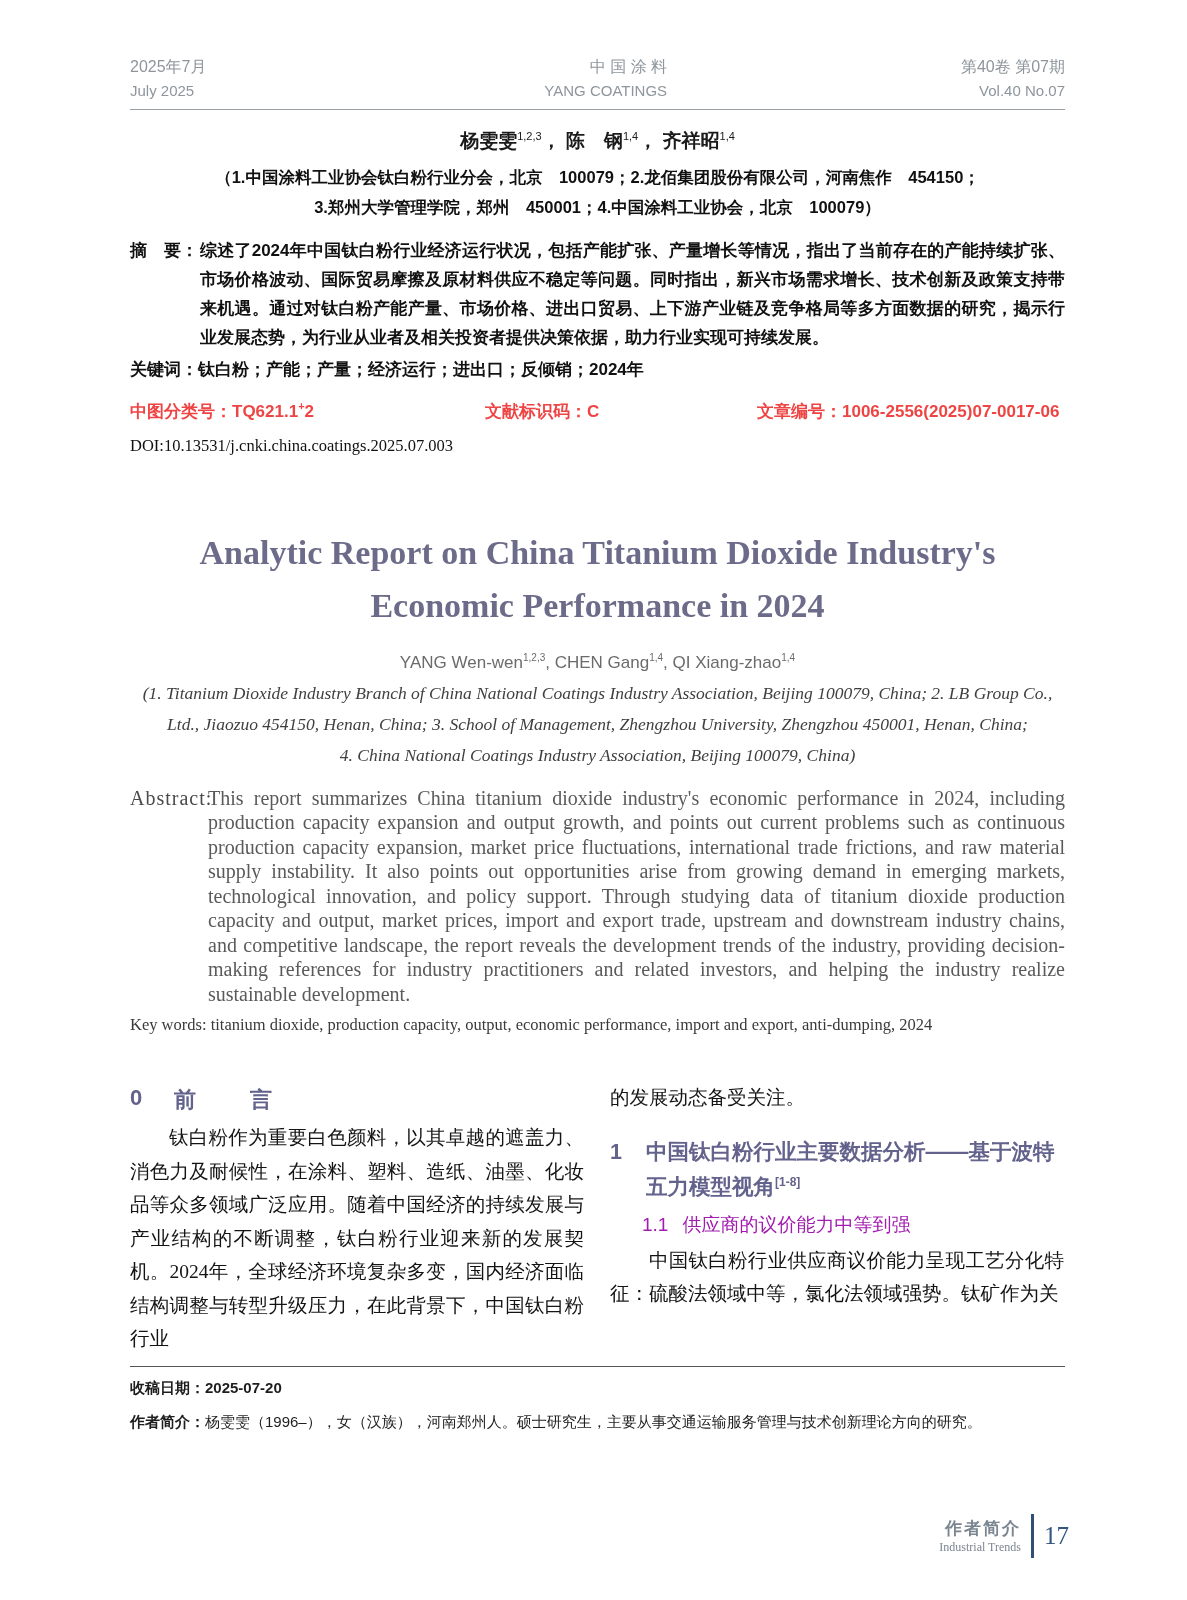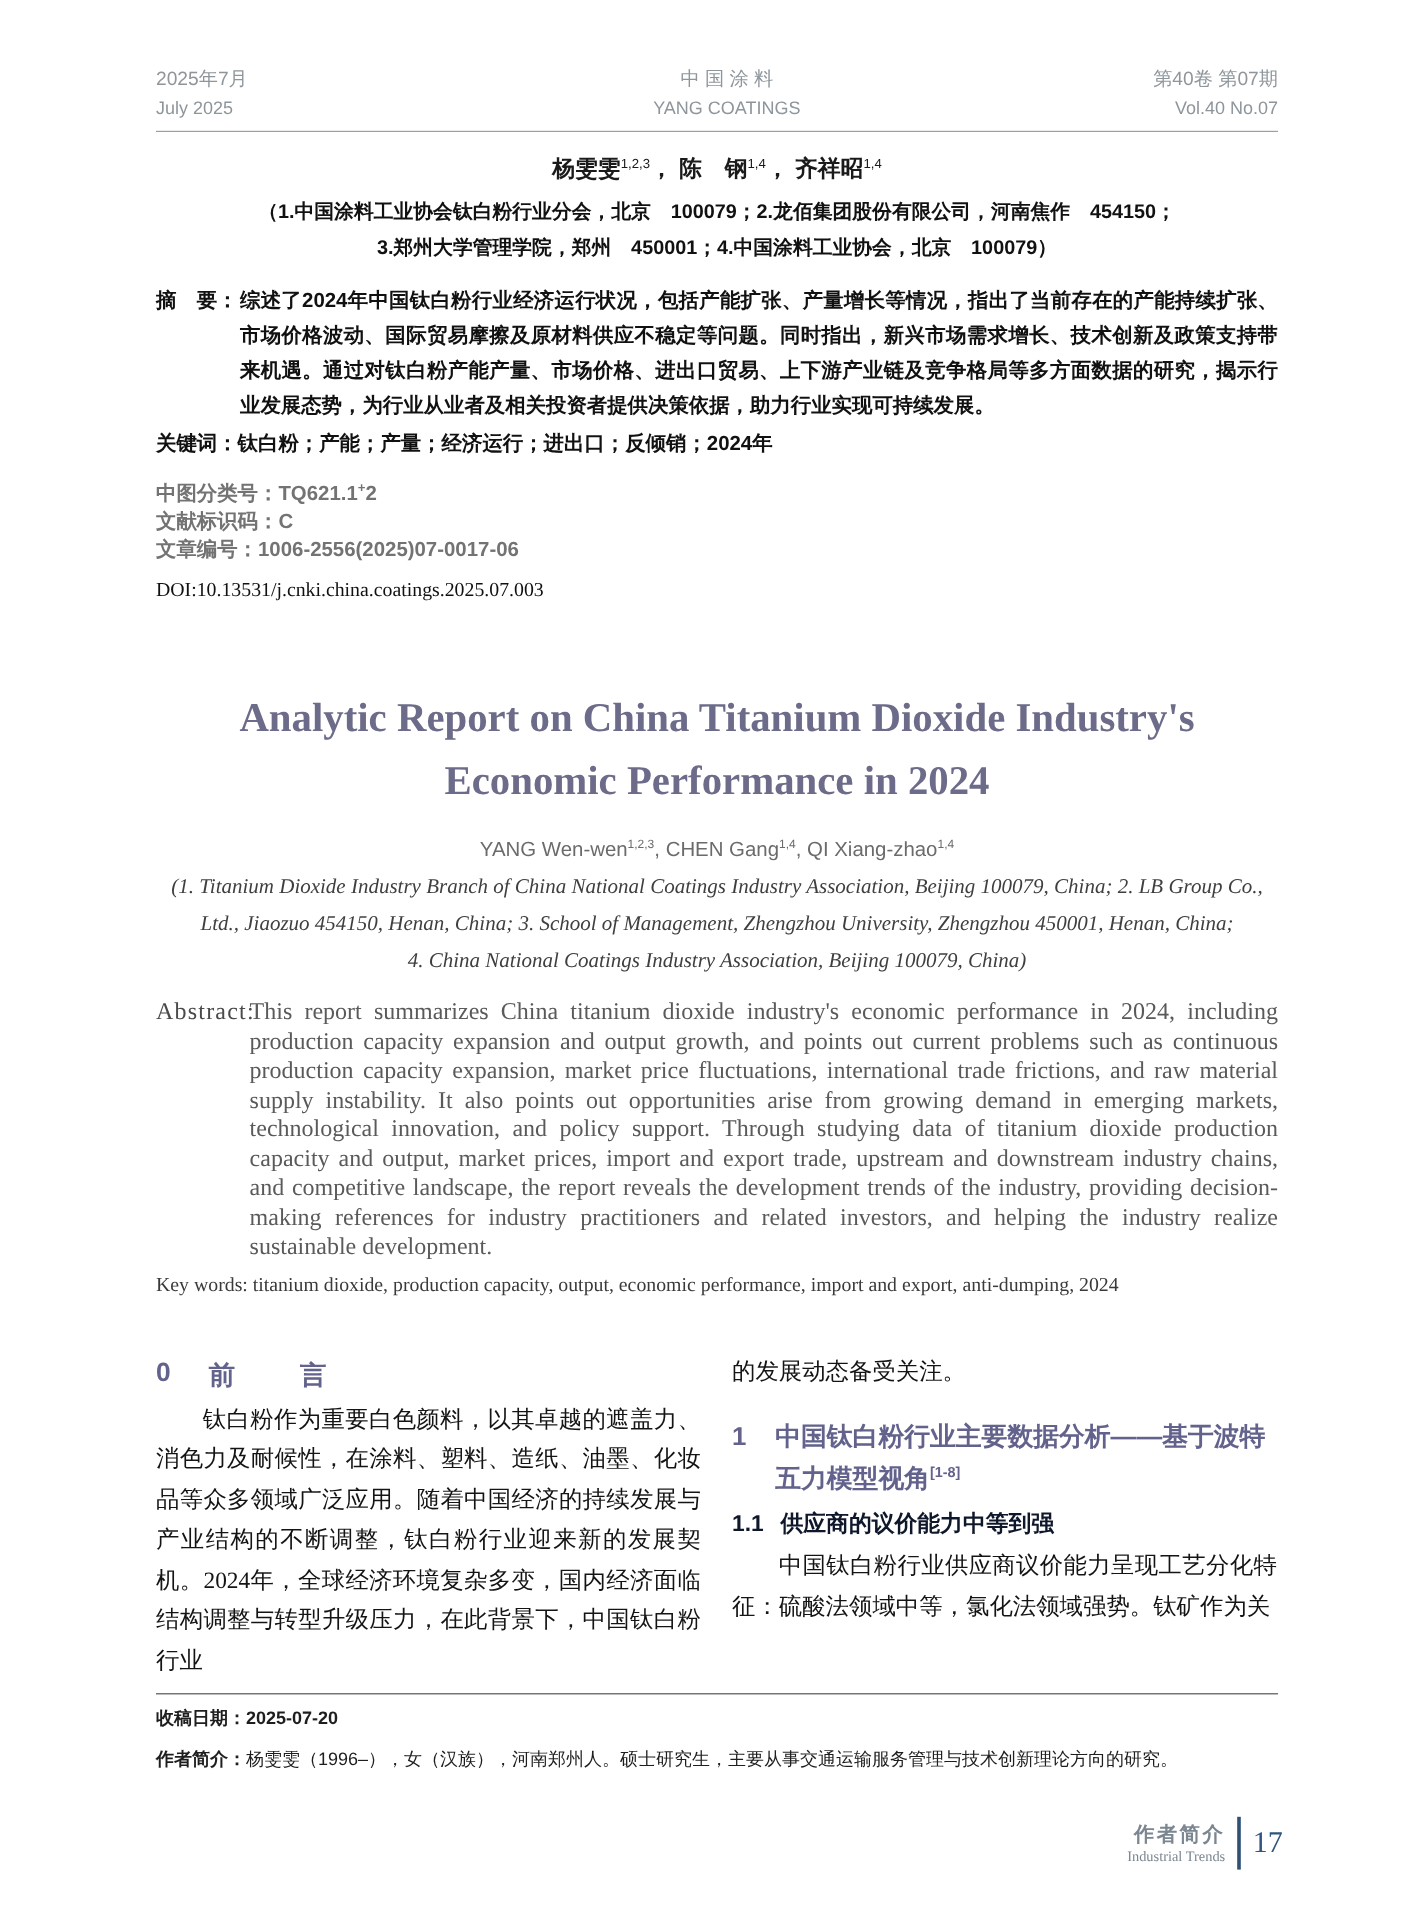--- a/index.html
+++ b/index.html
@@ -12,38 +12,38 @@
     padding:55px 122px 0 130px;
     font-family:"Liberation Sans","DejaVu Sans",sans-serif;
     color:#222;
     overflow:hidden;
   }
   .serif{font-family:"Liberation Serif","DejaVu Serif",serif;}
 
   
   .jheader{display:flex;justify-content:space-between;align-items:flex-end;color:#8e969c;}
   .jheader .cell{line-height:24px;font-size:16px;}
-  .jheader .cell.center{text-align:center;margin-left:44px;}
+  .jheader .cell.center{text-align:right;margin-left:44px;}
   .jheader .cell.right{text-align:right;}
   .jheader .sub{font-size:15px;}
   .header-rule{margin-top:6px;height:1px;background:#9aa1a6;}
 
   
   .title-cn{margin-top:92px;text-align:center;font-size:43px;font-weight:bold;
     color:#71718d;line-height:64px;letter-spacing:2px;}
   .authors-cn{margin-top:18px;text-align:center;font-size:19px;font-weight:bold;color:#1a1a1a;}
   .authors-cn sup{font-size:11px;font-weight:normal;}
   .affil-cn{margin-top:8px;text-align:center;font-size:16.5px;font-weight:bold;color:#111;line-height:30px;}
 
   
   .abstract-cn{position:relative;margin-top:14px;padding-left:70px;font-size:17px;
     line-height:29px;text-align:justify;color:#111;font-weight:bold;}
   .abstract-cn .lbl{position:absolute;left:0;top:0;}
   .keywords-cn{margin-top:3px;font-size:17px;font-weight:bold;color:#111;line-height:29px;}
-  .meta-row{margin-top:16px;display:flex;font-size:17px;font-weight:bold;color:#737373;flex-direction:column;}
+  .meta-row{margin-top:16px;display:flex;font-size:17px;font-weight:bold;color:#ef4444;}
   .meta-row .m1{width:355px;}
   .meta-row .m2{width:272px;}
   .meta-row sup{font-size:11px;}
   .doi{margin-top:13px;font-size:16.5px;color:#111;}
 
   
   .title-en{margin-top:70px;text-align:center;font-size:34px;font-weight:bold;
     color:#6c6c8a;line-height:53px;}
   .authors-en{margin-top:20px;text-align:center;font-size:17px;color:#6b6b6b;}
   .authors-en sup{font-size:10px;}
@@ -61,21 +61,21 @@
   .col{width:454px;}
   .sec-h0{display:flex;font-size:22px;font-weight:bold;color:#62628c;margin-top:4px;}
   .sec-h0 .num{width:44px;}
   .sec-h0 .ttl{letter-spacing:16px;}
   .body-p{font-size:19.5px;line-height:33.5px;text-align:justify;color:#141414;
     font-family:"Liberation Serif","DejaVu Serif",serif;}
   .body-p.indent{text-indent:2em;margin-top:6px;}
   .sec-h1{display:flex;font-size:21.5px;font-weight:bold;color:#62628c;margin-top:22px;line-height:30px;}
   .sec-h1 .num{width:36px;flex:none;}
   .sec-h1 sup{font-size:12px;}
-  .sec-h11{font-size:19px;font-weight:bold;color:#0f172a;margin-top:10px;}
+  .sec-h11{font-size:19px;font-weight:normal;color:#a21caf;margin-top:10px;margin-left:32px;}
   .sec-h11 .num{margin-right:14px;}
 
   
   .foot-rule{margin-top:10px;height:1px;background:#555;}
   .footnote{margin-top:8px;font-size:15px;color:#1e1e1e;line-height:26px;font-weight:bold;}
   .footnote .normal{font-weight:normal;}
 
   
   .pfooter{position:absolute;right:118px;bottom:42px;display:flex;align-items:center;}
   .pfooter .labels{text-align:right;margin-right:10px;}

